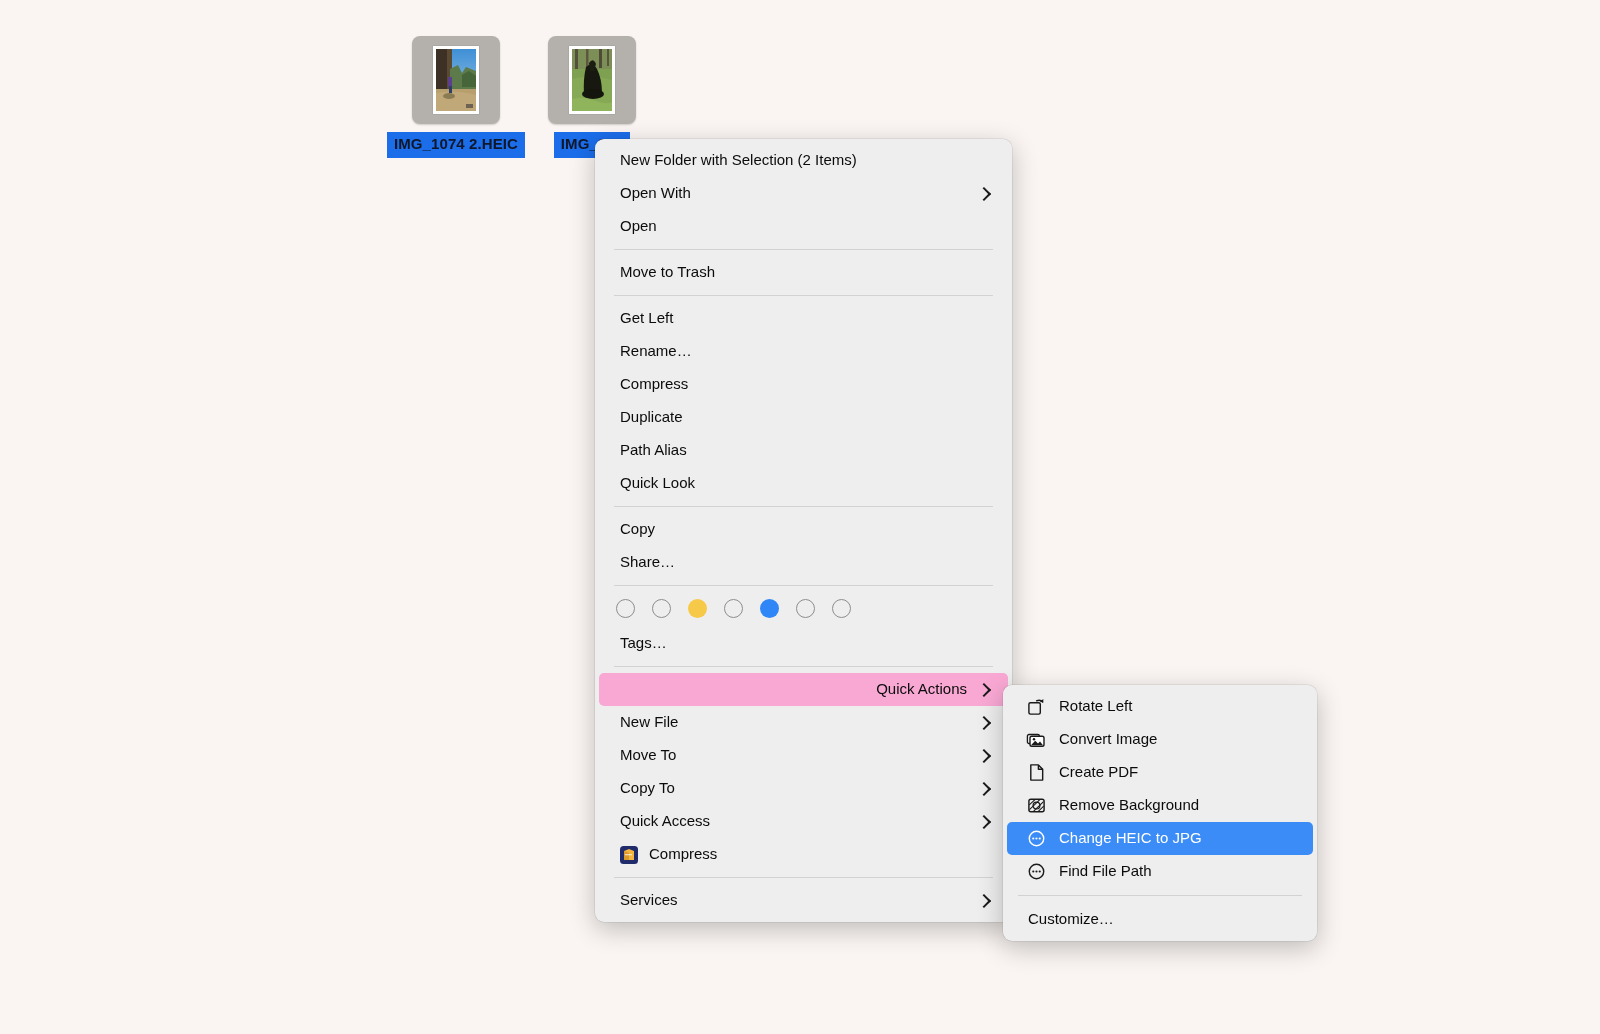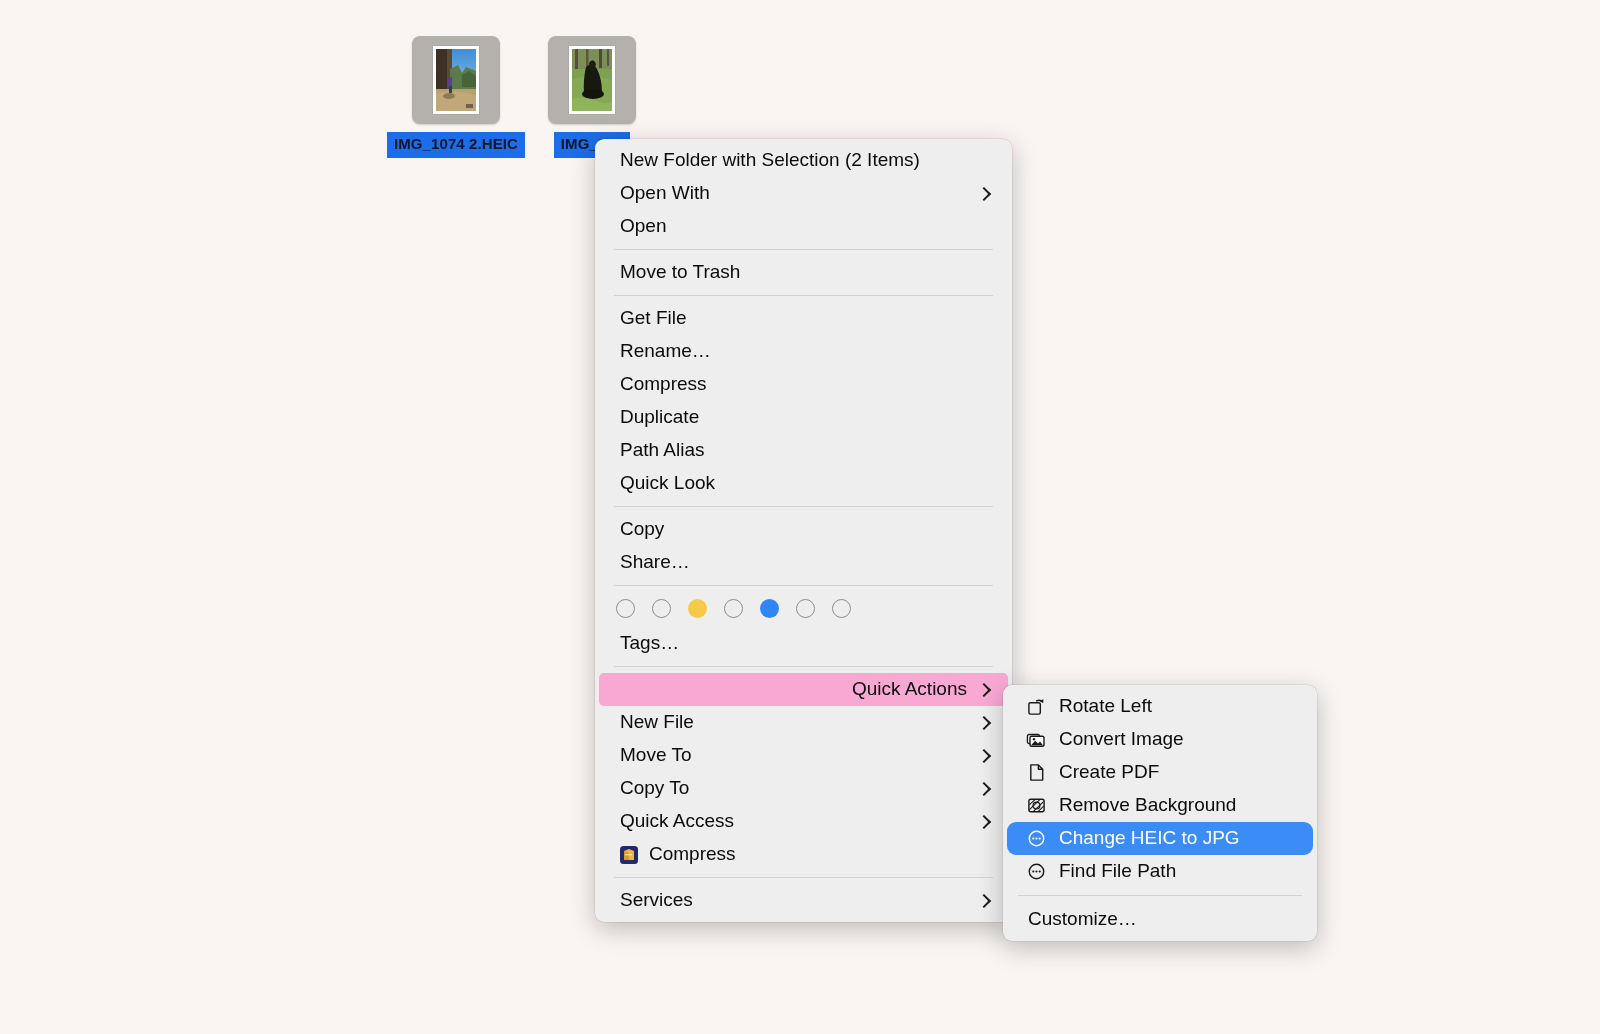--- a/index.html
+++ b/index.html
@@ -62,21 +62,21 @@
     line-height: 1.25;
   }
 
   
   .menu {
     position: absolute;
     background: #eeeeee;
     border-radius: 9px;
     box-shadow: 0 7px 26px rgba(0,0,0,0.24), 0 0 0 0.5px rgba(0,0,0,0.12);
     padding: 5px 0;
-    font-size: 19px;
+    font-size: 15px;
     color: #0b0b0b;
     user-select: none;
   }
   #main-menu {
     left: 595px;
     top: 139px;
     width: 417px;
   }
   #sub-menu {
     left: 1003px;
@@ -89,21 +89,21 @@
     display: flex;
     align-items: center;
     height: 33px;
     padding: 0 17px 0 21px;
     white-space: nowrap;
     border-radius: 5px;
     margin: 0 4px;
   }
   .menu-item .label { flex: 1 1 auto; line-height: 1; padding-bottom: 2px;}
   .menu-item.highlight-grey { background: #e2e1e0; }
-  .menu-item.highlight-blue { background: #3b8cf6; color: #ffffff; border-radius: 9px; }
+  .menu-item.highlight-blue { background: #3b8cf6; color: #ffffff; }
 
   .chev {
     flex: 0 0 auto;
     width: 14px;
     height: 14px;
     margin-left: 10px;
     position: relative;
   }
   .chev::before {
     content: "";
@@ -239,21 +239,21 @@
 
   <div class="sep"></div>
 
   <div class="menu-item">
     <span class="label">Move to Trash</span>
   </div>
 
   <div class="sep"></div>
 
   <div class="menu-item">
-    <span class="label">Get File</span>
+    <span class="label">Get Left</span>
   </div>
   <div class="menu-item">
     <span class="label">Rename…</span>
   </div>
   <div class="menu-item">
     <span class="label">Compress</span>
   </div>
   <div class="menu-item">
     <span class="label">Duplicate</span>
   </div>

